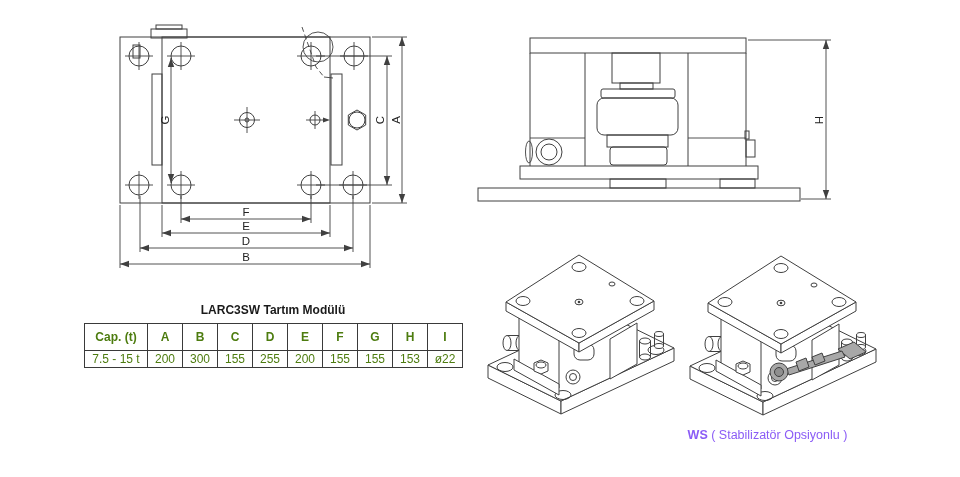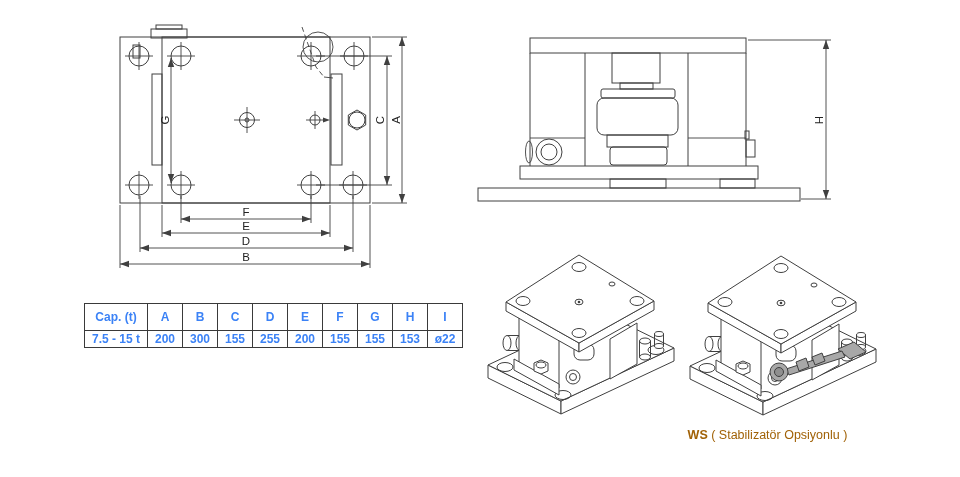--- a/index.html
+++ b/index.html
@@ -10,26 +10,26 @@
   .thin{stroke:var(--line,#404040);stroke-width:0.9;fill:none;}
   .fw{fill:#ffffff;stroke:var(--line,#404040);stroke-width:1;}
   .stab{fill:var(--stab,#a8a8a8);stroke:var(--line,#404040);stroke-width:1;}
   .stabdark{fill:#8f8f8f;stroke:var(--line,#404040);stroke-width:1;}
   text.dl{font-family:"Liberation Sans",sans-serif;font-size:11.5px;fill:#222;}
   
   .tblwrap{position:absolute;left:84px;top:303px;width:378px;}
   .tbl-title{font-size:12px;font-weight:bold;text-align:center;height:14px;line-height:14px;margin-bottom:6px;color:#1a1a1a;}
   table.spec{border-collapse:collapse;table-layout:fixed;width:378px;}
   table.spec td,table.spec th{border:1px solid #3a3a3a;text-align:center;vertical-align:middle;
-    font-size:12px;padding:0;color:#3b82f6;overflow:hidden;white-space:nowrap;}
+    font-size:12px;padding:0;color:#4d7c0f;overflow:hidden;white-space:nowrap;}
   table.spec th{font-weight:bold;height:26px;}
-  table.spec td{height:16px;font-weight:bold;}
+  table.spec td{height:16px;font-weight:normal;}
   
   .ws-caption{position:absolute;left:655px;top:428px;width:225px;text-align:center;
-    font-size:12.5px;color:#a16207;white-space:nowrap;}
+    font-size:12.5px;color:#8b5cf6;white-space:nowrap;}
   .ws-caption b{font-weight:bold;}
 </style>
 </head>
 <body>
 
 <svg id="art" viewBox="0 0 960 477">
   <defs>
     <marker id="arrE" markerUnits="userSpaceOnUse" markerWidth="11" markerHeight="9" refX="9.5" refY="4" orient="auto">
       <path d="M0.5,0.8 L9.5,4 L0.5,7.2 Z" fill="#404040"></path>
     </marker>
@@ -232,20 +232,21 @@
       <polygon class="stab" points="786,369 842,351 845,357 789,375"></polygon>
       <polygon class="stab" points="812,357 822,353 825,361 815,365"></polygon>
       <polygon class="stab" points="796,362 806,358 809,367 799,371"></polygon>
       <circle class="stab" cx="779" cy="372" r="9"></circle>
       <circle class="stabdark" cx="779" cy="372" r="4.5"></circle>
     </g>
   </g>
 </svg>
 
 <div class="tblwrap">
+  <div class="tbl-title">LARC3SW Tartım Modülü</div>
   <table class="spec">
     <colgroup>
       <col style="width:63px">
         <col style="width:35px">
         <col style="width:35px">
         <col style="width:35px">
       <col style="width:35px">
         <col style="width:35px">
         <col style="width:35px">
         <col style="width:35px">

